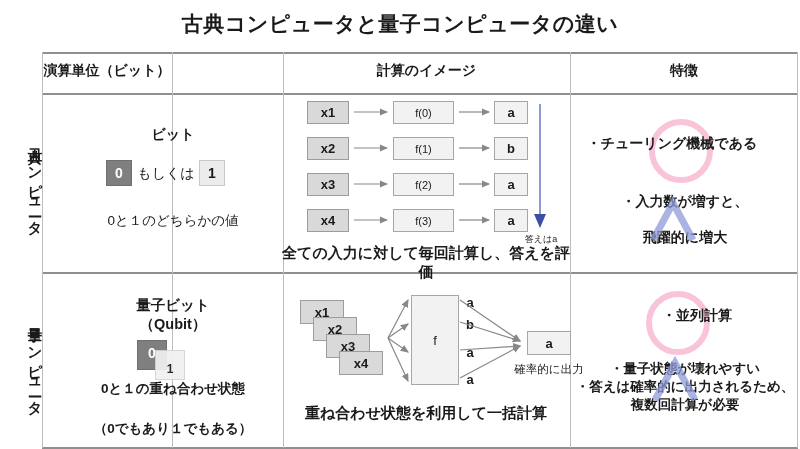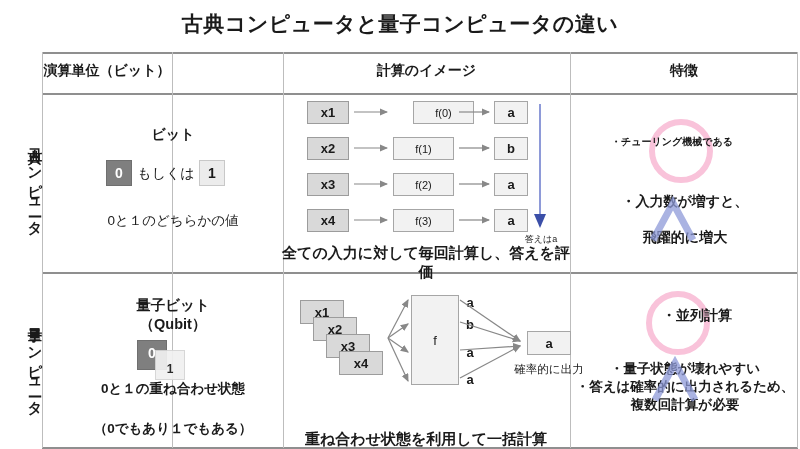--- a/index.html
+++ b/index.html
@@ -101,41 +101,41 @@
 
   <div class="ctext b" style="left:108px;top:126px;width:130px;font-size:14px;">ビット</div>
 
   <div class="bitbox bit-dark" style="left:106px;top:160px;width:26px;height:26px;">0</div>
   <div class="ctext" style="left:136px;top:165px;width:60px;font-size:14px;">もしくは</div>
   <div class="bitbox bit-light" style="left:199px;top:160px;width:26px;height:26px;">1</div>
 
   <div class="ctext" style="left:98px;top:212px;width:150px;font-size:13.5px;text-align:center;">0と１のどちらかの値</div>
 
   <div class="fbox in" style="left:307px;top:101px;width:42px;height:23px;">x1</div>
-  <div class="fbox fn" style="left:393px;top:101px;width:61px;height:23px;margin-left:20px;">f(0)</div>
+  <div class="fbox fn" style="left:393px;top:101px;width:61px;height:23px;">f(0)</div>
   <div class="fbox out" style="left:494px;top:101px;width:34px;height:23px;">a</div>
 
   <div class="fbox in" style="left:307px;top:137px;width:42px;height:23px;">x2</div>
   <div class="fbox fn" style="left:393px;top:137px;width:61px;height:23px;">f(1)</div>
   <div class="fbox out" style="left:494px;top:137px;width:34px;height:23px;">b</div>
 
   <div class="fbox in" style="left:307px;top:173px;width:42px;height:23px;">x3</div>
   <div class="fbox fn" style="left:393px;top:173px;width:61px;height:23px;">f(2)</div>
   <div class="fbox out" style="left:494px;top:173px;width:34px;height:23px;">a</div>
 
   <div class="fbox in" style="left:307px;top:209px;width:42px;height:23px;">x4</div>
   <div class="fbox fn" style="left:393px;top:209px;width:61px;height:23px;text-align:right;">f(3)</div>
   <div class="fbox out" style="left:494px;top:209px;width:34px;height:23px;">a</div>
 
   <div class="ctext small" style="left:508px;top:233px;width:66px;">答えはa</div>
 
   <div class="ctext cap" style="left:280px;top:244px;width:292px;">全ての入力に対して毎回計算し、答えを評価</div>
 
   <div class="circle-ann" style="left:649px;top:119px;width:52px;height:52px;"></div>
-  <div class="ctext b" style="left:572px;top:135px;width:200px;font-size:10px;">・チューリング機械である</div>
+  <div class="ctext b" style="left:572px;top:135px;width:200px;font-size:14px;">・チューリング機械である</div>
 
   <div class="ctext b" style="left:572px;top:193px;width:226px;font-size:14px;">・入力数が増すと、</div>
   <div class="ctext b" style="left:572px;top:229px;width:226px;font-size:14px;">飛躍的に増大</div>
 
   <div class="ctext b" style="left:98px;top:296px;width:150px;font-size:14.5px;">量子ビット</div>
   <div class="ctext b" style="left:98px;top:315px;width:150px;font-size:14.5px;">（Qubit）</div>
 
   <div class="bitbox bit-dark" style="left:137px;top:340px;width:30px;height:30px;font-size:14px;align-items:flex-start;padding-top:4px;">0</div>
   <div class="bitbox bit-light-t" style="left:155px;top:350px;width:30px;height:30px;font-size:12px;align-items:flex-end;padding-bottom:3px;">1</div>
 
@@ -150,21 +150,21 @@
   <div class="fbox fn" style="left:411px;top:295px;width:48px;height:90px;font-size:13px;background:#f2f2f2;">f</div>
 
   <div class="ctext b" style="left:463px;top:295px;width:14px;font-size:13px;">a</div>
   <div class="ctext b" style="left:463px;top:317px;width:14px;font-size:13px;">b</div>
   <div class="ctext b" style="left:463px;top:345px;width:14px;font-size:13px;">a</div>
   <div class="ctext b" style="left:463px;top:372px;width:14px;font-size:13px;">a</div>
 
   <div class="fbox out" style="left:527px;top:331px;width:44px;height:24px;">a</div>
   <div class="ctext" style="left:513px;top:362px;width:72px;font-size:11.5px;">確率的に出力</div>
 
-  <div class="ctext cap" style="left:280px;top:404px;width:292px;margin-top:26px;">重ね合わせ状態を利用して一括計算</div>
+  <div class="ctext cap" style="left:280px;top:404px;width:292px;">重ね合わせ状態を利用して一括計算</div>
 
   <div class="circle-ann" style="left:646px;top:291px;width:52px;height:52px;"></div>
   <div class="ctext b" style="left:572px;top:307px;width:226px;font-size:14px;padding-left:12px;">・並列計算</div>
 
   <div class="ctext b" style="left:572px;top:360px;width:226px;font-size:13.5px;">・量子状態が壊れやすい</div>
   <div class="ctext b" style="left:568px;top:378px;width:234px;font-size:13.5px;font-family:Liberation Serif, serif;">・答えは確率的に出力されるため、</div>
   <div class="ctext b" style="left:572px;top:396px;width:226px;font-size:13.5px;">複数回計算が必要</div>
 
   <svg class="svglayer">
     <defs>

